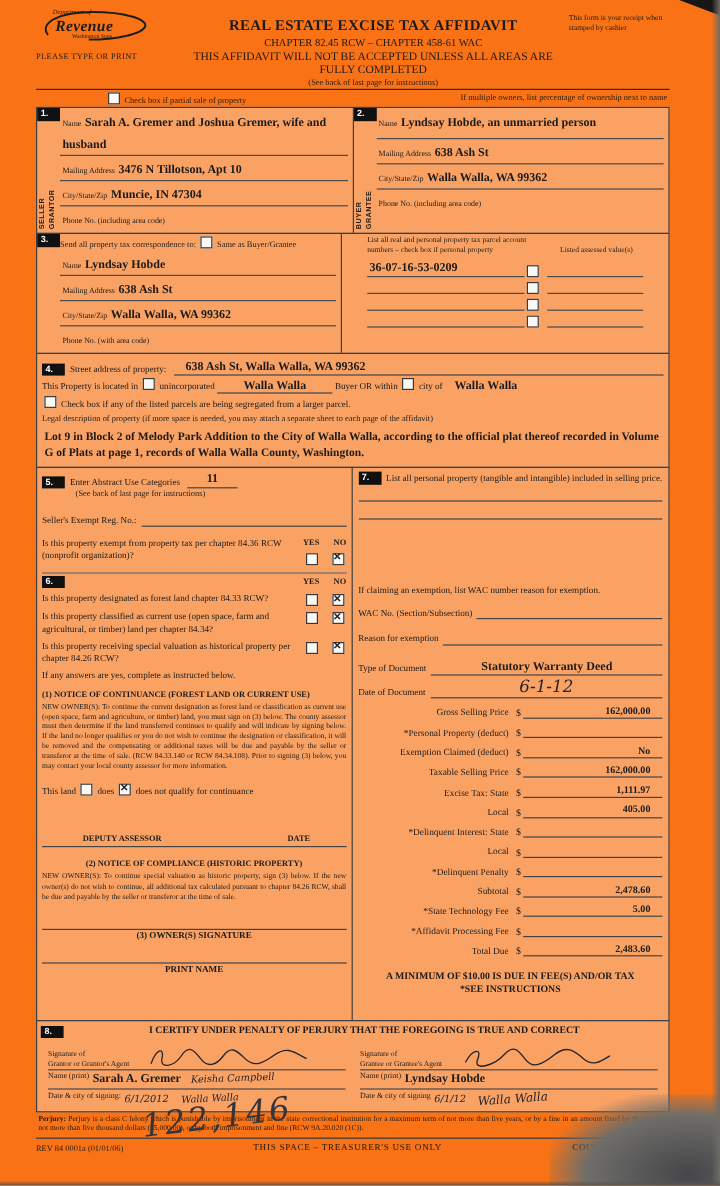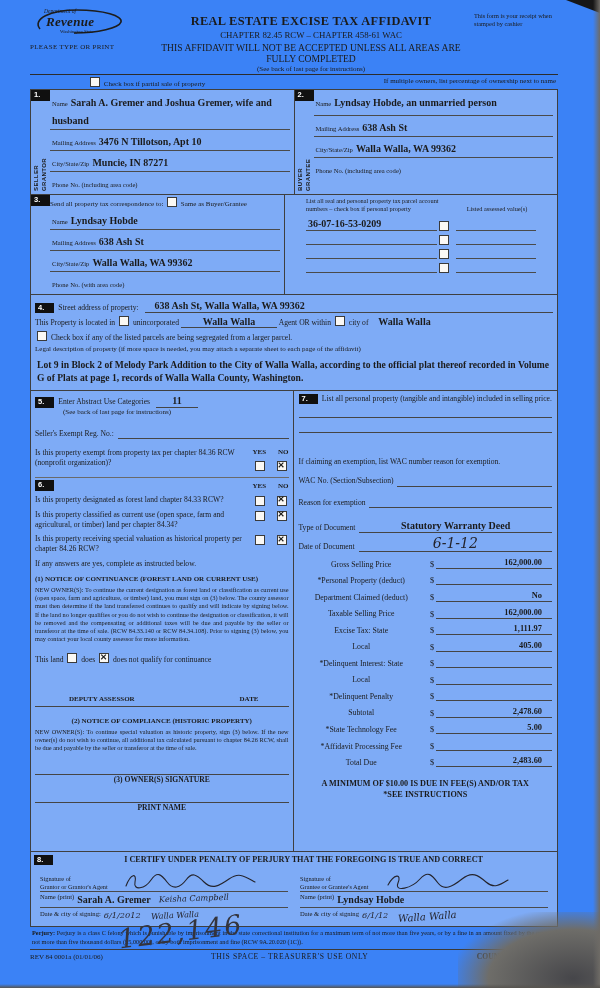--- a/index.html
+++ b/index.html
@@ -1,17 +1,17 @@
 <!DOCTYPE html>
 <html><head>
 <meta charset="utf-8">
 <style>
   html,body{margin:0;padding:0}
   body{width:600px;background:#b9b6b0;font-family:"Liberation Serif",serif;color:#1b1b1b}
-  .scan{position:relative;width:600px;height:988px;background:#3b82f6;overflow:hidden}
+  .scan{position:relative;width:600px;height:988px;background:#f97316;overflow:hidden}
   
   .corner-tr{position:absolute;top:0;right:0;width:0;height:0;border-top:13px solid #161616;border-left:34px solid transparent}
   .edge-r{position:absolute;top:0;right:0;width:7px;height:100%;background:linear-gradient(to right,rgba(90,88,84,0),#6e6b66)}
   .edge-b{position:absolute;left:0;bottom:0;width:100%;height:4px;background:linear-gradient(to bottom,rgba(0,0,0,0),#57544f)}
   .blob-br{position:absolute;right:-18px;bottom:-16px;width:160px;height:92px;background:radial-gradient(ellipse at 72% 72%,#46464a 0%,#6e6d69 52%,rgba(150,148,143,0) 76%)}
   .hw{position:absolute;left:118px;top:916px;font-family:"DejaVu Serif",serif;font-style:italic;font-size:27px;color:#34343d;transform:rotate(-7deg);letter-spacing:2px}
   .form{position:absolute;left:30px;top:6px;width:528px}
   
   .t6{font-size:6.3px;line-height:1.3}
   .t7{font-size:7px;line-height:1.3}
@@ -66,21 +66,21 @@
   .main{display:flex;min-height:460px}
   .colL{width:50%;padding:3px 4px 6px;display:flex;flex-direction:column}
   .colR{width:50%;border-left:1px solid #3f3f3f;padding:3px 5px 4px}
   .qrow{display:flex;margin-top:4px}
   .qtext{flex:1;padding-right:4px}
   .cbs2{display:flex;width:36px;justify-content:space-between;align-items:flex-start;padding-top:1px}
   .ynhdr{display:flex;width:36px;justify-content:space-between}
   .nt{margin-top:6px}
   .nb{margin-top:2px}
   .mrow{display:flex;align-items:flex-end;margin-top:5.5px}
-  .mlabel{flex:1;text-align:center;font-size:7.8px;padding-right:6px;line-height:1.2}
+  .mlabel{flex:1;text-align:right;font-size:7.8px;padding-right:6px;line-height:1.2}
   .md{font-size:8.2px;padding-right:2px}
   .mval{width:106px;border-bottom:1px solid #454545;text-align:right;font-weight:bold;font-size:8.4px;padding:0 10px 0 0;min-height:10px;line-height:1.2}
   .hdate{font-size:14px;line-height:1.1}
   .s8{padding:1px 3px 3px}
   .s8cols{display:flex;margin-top:2px}
   .s8h{flex:1;padding:0 6px}
   .s8h + .s8h{border-left:none}
   .sigrow{display:flex;align-items:flex-end;border-bottom:1px solid #4a4a4a;min-height:24px}
   .siglab{width:82px}
   .nrow{display:flex;align-items:flex-start;border-bottom:1px solid #4a4a4a;min-height:13px;padding:1px 0}
@@ -122,21 +122,21 @@
 
     <div class="sect s12">
       <div class="half">
         <span class="secnum numpos">1.</span>
         <div class="vstrip">
           <span class="vtext">SELLER</span>
           <span class="vtext">GRANTOR</span>
         </div>
         <div class="frow nm"><span class="flabel">Name</span><span class="fill">Sarah A. Gremer and Joshua Gremer, wife and husband</span></div>
         <div class="frow mh12"><span class="flabel">Mailing Address</span><span class="fill">3476 N Tillotson, Apt 10</span></div>
-        <div class="frow mh12"><span class="flabel">City/State/Zip</span><span class="fill">Muncie, IN 87271</span></div>
+        <div class="frow mh12"><span class="flabel">City/State/Zip</span><span class="fill">Muncie, IN 47304</span></div>
         <div class="frow mh11 nb0"><span class="flabel">Phone No. (including area code)</span></div>
       </div>
       <div class="half rt">
         <span class="secnum numpos">2.</span>
         <div class="vstrip">
           <span class="vtext">BUYER</span>
           <span class="vtext">GRANTEE</span>
         </div>
         <div class="frow nm"><span class="flabel">Name</span><span class="fill">Lyndsay Hobde, an unmarried person</span></div>
         <div class="frow mh12"><span class="flabel">Mailing Address</span><span class="fill">638 Ash St</span></div>
@@ -186,21 +186,21 @@
       <div class="s4row row t75">
         <span class="secnum">4.</span>
         <span style="margin-left:4px">Street address of property:</span>
         <span class="fill ul" style="flex:1;margin-left:6px;padding-left:10px">638 Ash St, Walla Walla, WA 99362</span>
       </div>
       <div class="s4row t75">
         <span>This Property is located in</span>
         <span class="cb"></span>
         <span>unincorporated</span>
         <span class="fill ul" style="padding:0 22px">Walla Walla</span>
-        <span>Agent OR within</span>
+        <span>Buyer OR within</span>
         <span class="cb"></span>
         <span>city of</span>
         <span class="fill" style="padding:0 8px">Walla Walla</span>
       </div>
       <div class="s4row t75">
         <span class="cb"></span>
         <span>Check box if any of the listed parcels are being segregated from a larger parcel.</span>
       </div>
       <div class="s4row t7">Legal description of property (if more space is needed, you may attach a separate sheet to each page of the affidavit)</div>
       <div class="legal">Lot 9 in Block 2 of Melody Park Addition to the City of Walla Walla, according to the official plat thereof recorded in Volume G of Plats at page 1, records of Walla Walla County, Washington.</div>
@@ -297,21 +297,21 @@
         </div>
       </div>
 
       <div class="colR">
         <div class="row">
           <span class="secnum">7.</span>
           <div class="t75" style="flex:1;margin-left:4px">List all personal property (tangible and intangible) included in selling price.</div>
         </div>
         <div class="ul" style="margin-top:13px"></div>
         <div class="ul" style="margin-top:14px"></div>
-        <div class="t75" style="margin-top:24px">If claiming an exemption, list WAC number reason for exemption.</div>
+        <div class="t75" style="margin-top:54px">If claiming an exemption, list WAC number reason for exemption.</div>
         <div class="row t75" style="margin-top:9px">
           <span>WAC No. (Section/Subsection)</span>
           <span class="ul" style="flex:1;height:9px;margin-left:3px"></span>
         </div>
         <div class="row t75" style="margin-top:11px">
           <span>Reason for exemption</span>
           <span class="ul" style="flex:1;height:9px;margin-left:3px"></span>
         </div>
         <div class="row t75" style="margin-top:11px">
           <span>Type of Document</span>
@@ -327,21 +327,21 @@
               <span class="mlabel">Gross Selling Price</span>
               <span class="md">$</span>
               <span class="mval">162,000.00</span>
             </div>
           <div class="mrow">
               <span class="mlabel">*Personal Property (deduct)</span>
               <span class="md">$</span>
               <span class="mval"></span>
             </div>
           <div class="mrow">
-              <span class="mlabel">Department Claimed (deduct)</span>
+              <span class="mlabel">Exemption Claimed (deduct)</span>
               <span class="md">$</span>
               <span class="mval">No</span>
             </div>
           <div class="mrow">
               <span class="mlabel">Taxable Selling Price</span>
               <span class="md">$</span>
               <span class="mval">162,000.00</span>
             </div>
           <div class="mrow">
               <span class="mlabel">Excise Tax:  State</span>

